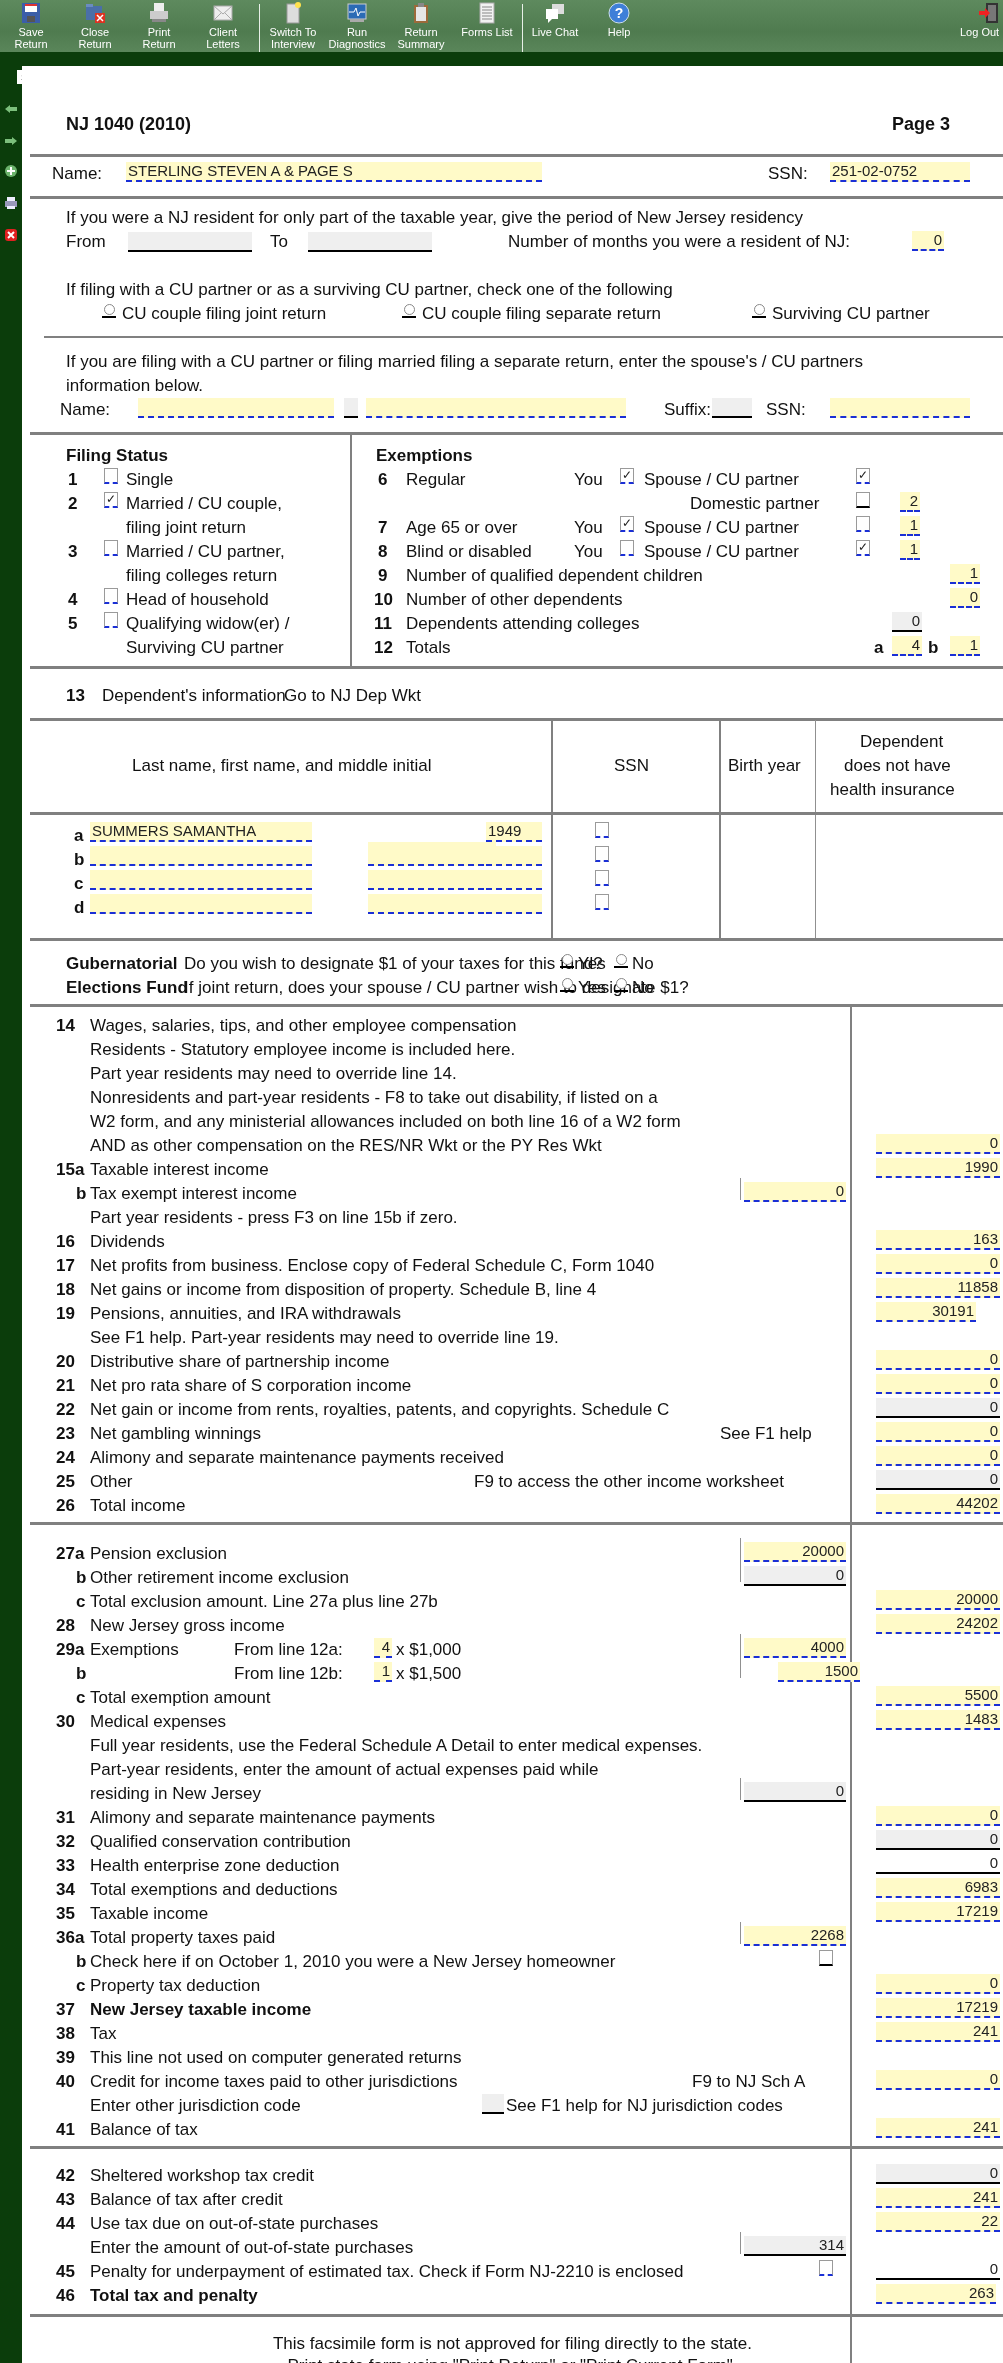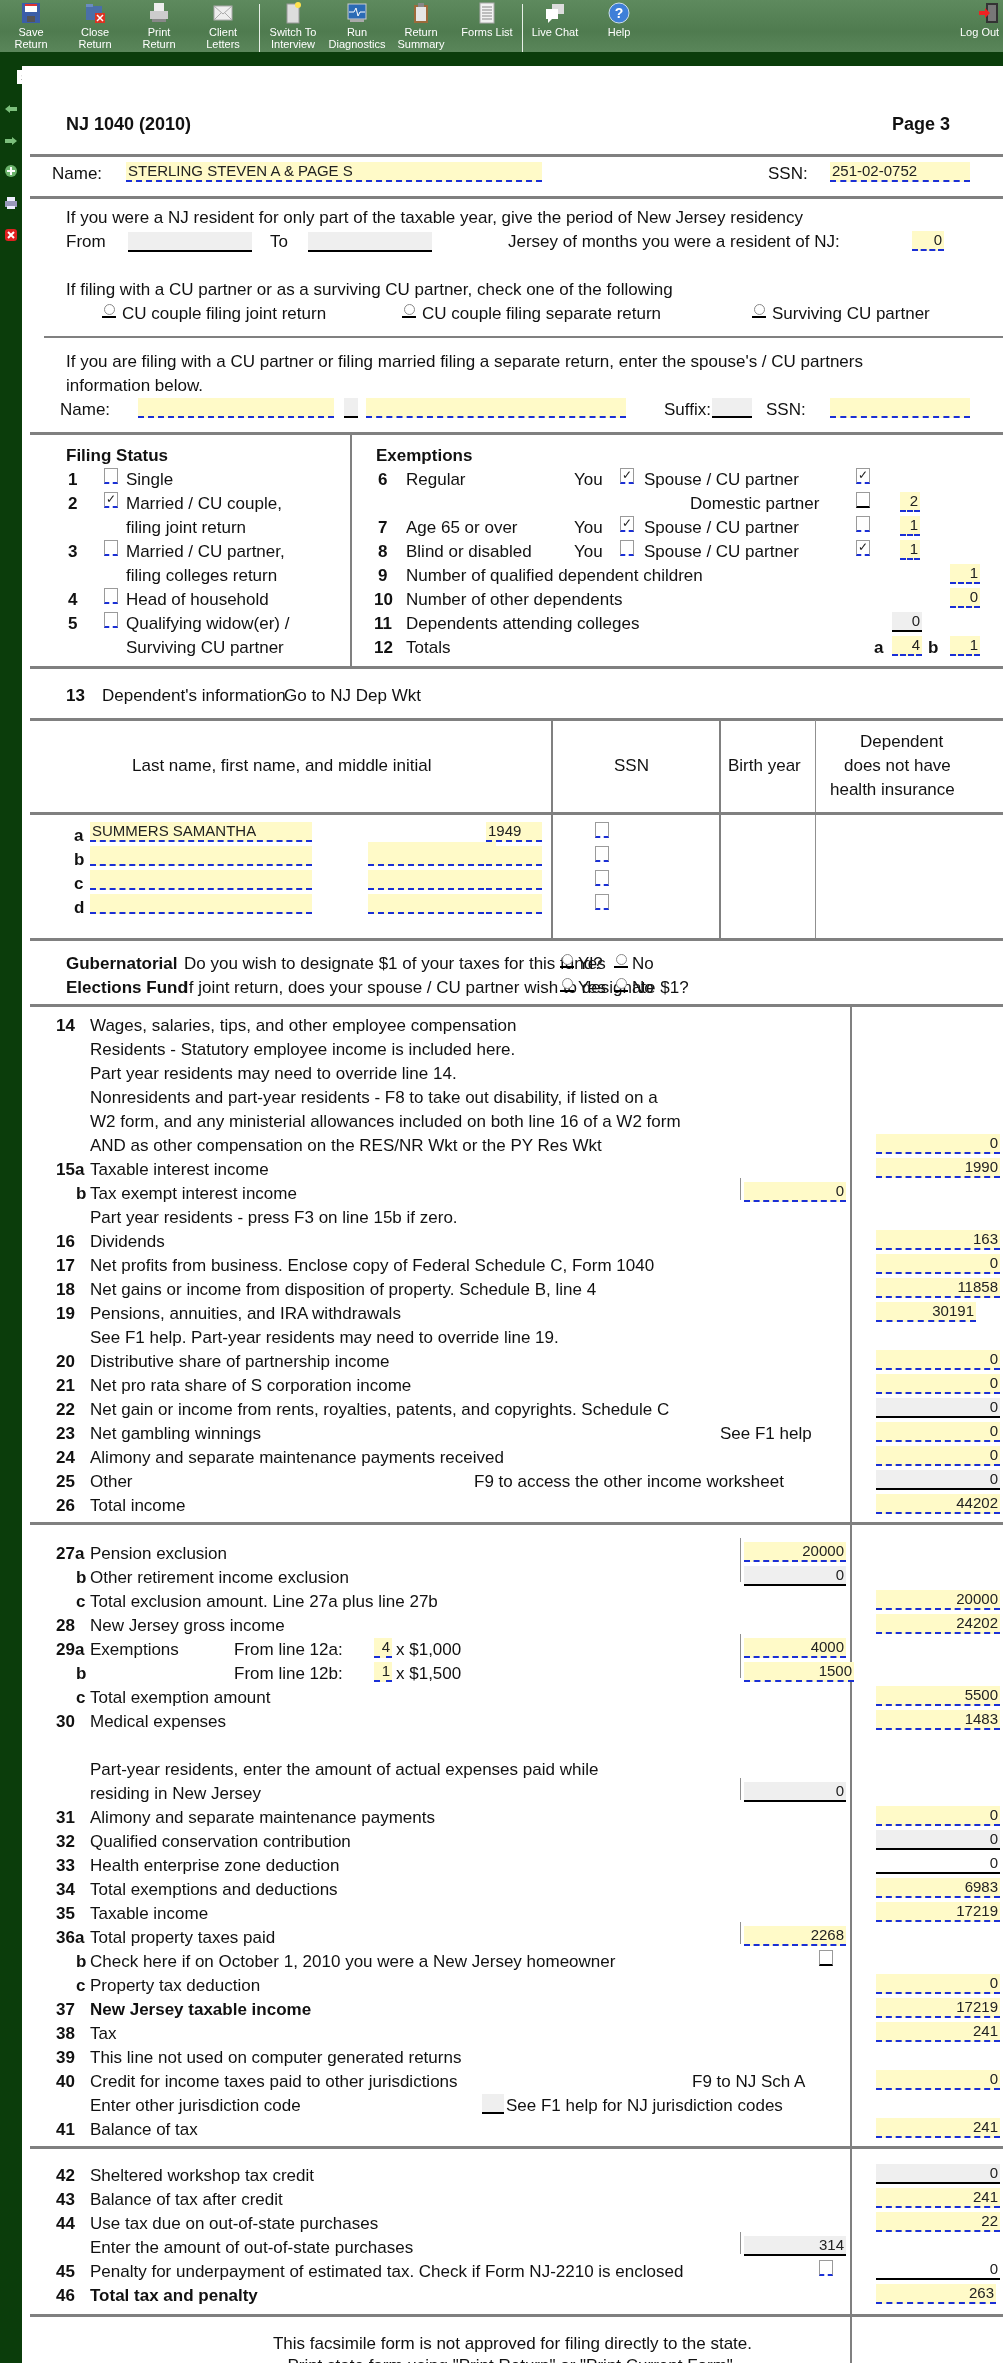--- a/index.html
+++ b/index.html
@@ -200,21 +200,21 @@
   <div class="fld" style="left:104px; top:96px; width:416px">STERLING STEVEN A &amp; PAGE S</div>
   <div class="abs" style="left:746px; top:98px">SSN:</div>
   <div class="fld" style="left:808px; top:96px; width:140px">251-02-0752</div>
   <div class="hr" style="left:8px; top:130px; width:973px"></div>
 
   <div class="abs" style="left:44px; top:142px">If you were a NJ resident for only part of the taxable year,  give the period of New Jersey residency</div>
   <div class="abs" style="left:44px; top:166px">From</div>
   <div class="blank" style="left:106px; top:166px; width:124px"></div>
   <div class="abs" style="left:248px; top:166px">To</div>
   <div class="blank" style="left:286px; top:166px; width:124px"></div>
-  <div class="abs" style="left:486px; top:166px">Jersey of months you were a resident of NJ:</div>
+  <div class="abs" style="left:486px; top:166px">Number of months you were a resident of NJ:</div>
   <div class="fld r" style="left:890px; top:165px; width:32px">0</div>
 
   <div class="abs" style="left:44px; top:214px">If filing with a CU partner or as a surviving CU partner,  check one of the following</div>
   <div class="rad" style="left:80px; top:238px"></div>
   <div class="abs" style="left:100px; top:238px">CU couple filing joint return</div>
   <div class="rad" style="left:380px; top:238px"></div>
   <div class="abs" style="left:400px; top:238px">CU couple filing separate return</div>
   <div class="rad" style="left:730px; top:238px"></div>
   <div class="abs" style="left:750px; top:238px">Surviving CU partner</div>
   <div class="hr" style="left:22px; top:270px; width:959px; height:2px"></div>
@@ -459,29 +459,30 @@
   <div class="abs" style="left:68px; top:1574px">Exemptions</div>
   <div class="abs" style="left:212px; top:1574px">From line 12a:</div>
   <div class="fld r" style="left:352px; top:1572px; width:18px">4</div>
   <div class="abs" style="left:374px; top:1574px">x $1,000</div>
   <div class="fld r" style="left:722px; top:1572px; width:102px">4000</div>
 
   <div class="abs num" style="left:54px; top:1598px">b</div>
   <div class="abs" style="left:212px; top:1598px">From line 12b:</div>
   <div class="fld r" style="left:352px; top:1596px; width:18px">1</div>
   <div class="abs" style="left:374px; top:1598px">x $1,500</div>
-  <div class="fld r" style="left:722px; top:1596px; width:110px">1500</div>
+  <div class="fld r" style="left:756px; top:1596px; width:82px">1500</div>
 
   <div class="abs num" style="left:54px; top:1622px">c</div>
   <div class="abs" style="left:68px; top:1622px">Total exemption amount</div>
   <div class="fld r" style="left:854px; top:1620px; width:124px">5500</div>
 
   <div class="abs num" style="left:34px; top:1646px">30</div>
   <div class="abs" style="left:68px; top:1646px">Medical expenses</div>
   <div class="fld r" style="left:854px; top:1644px; width:124px">1483</div>
+  <div class="abs" style="left:68px; top:1670px">Full year residents,  use the Federal Schedule A Detail to enter medical expenses.</div>
   <div class="abs" style="left:68px; top:1694px">Part-year residents,  enter the amount of actual expenses paid while</div>
   <div class="abs" style="left:68px; top:1718px">residing in New Jersey</div>
   <div class="vr thin" style="left:718px; top:1712px; height:22px"></div>
   <div class="fld r grey" style="left:722px; top:1716px; width:102px">0</div>
 
   <div class="abs num" style="left:34px; top:1742px">31</div>
   <div class="abs" style="left:68px; top:1742px">Alimony and separate maintenance payments</div>
   <div class="fld r" style="left:854px; top:1740px; width:124px">0</div>
 
   <div class="abs num" style="left:34px; top:1766px">32</div>

